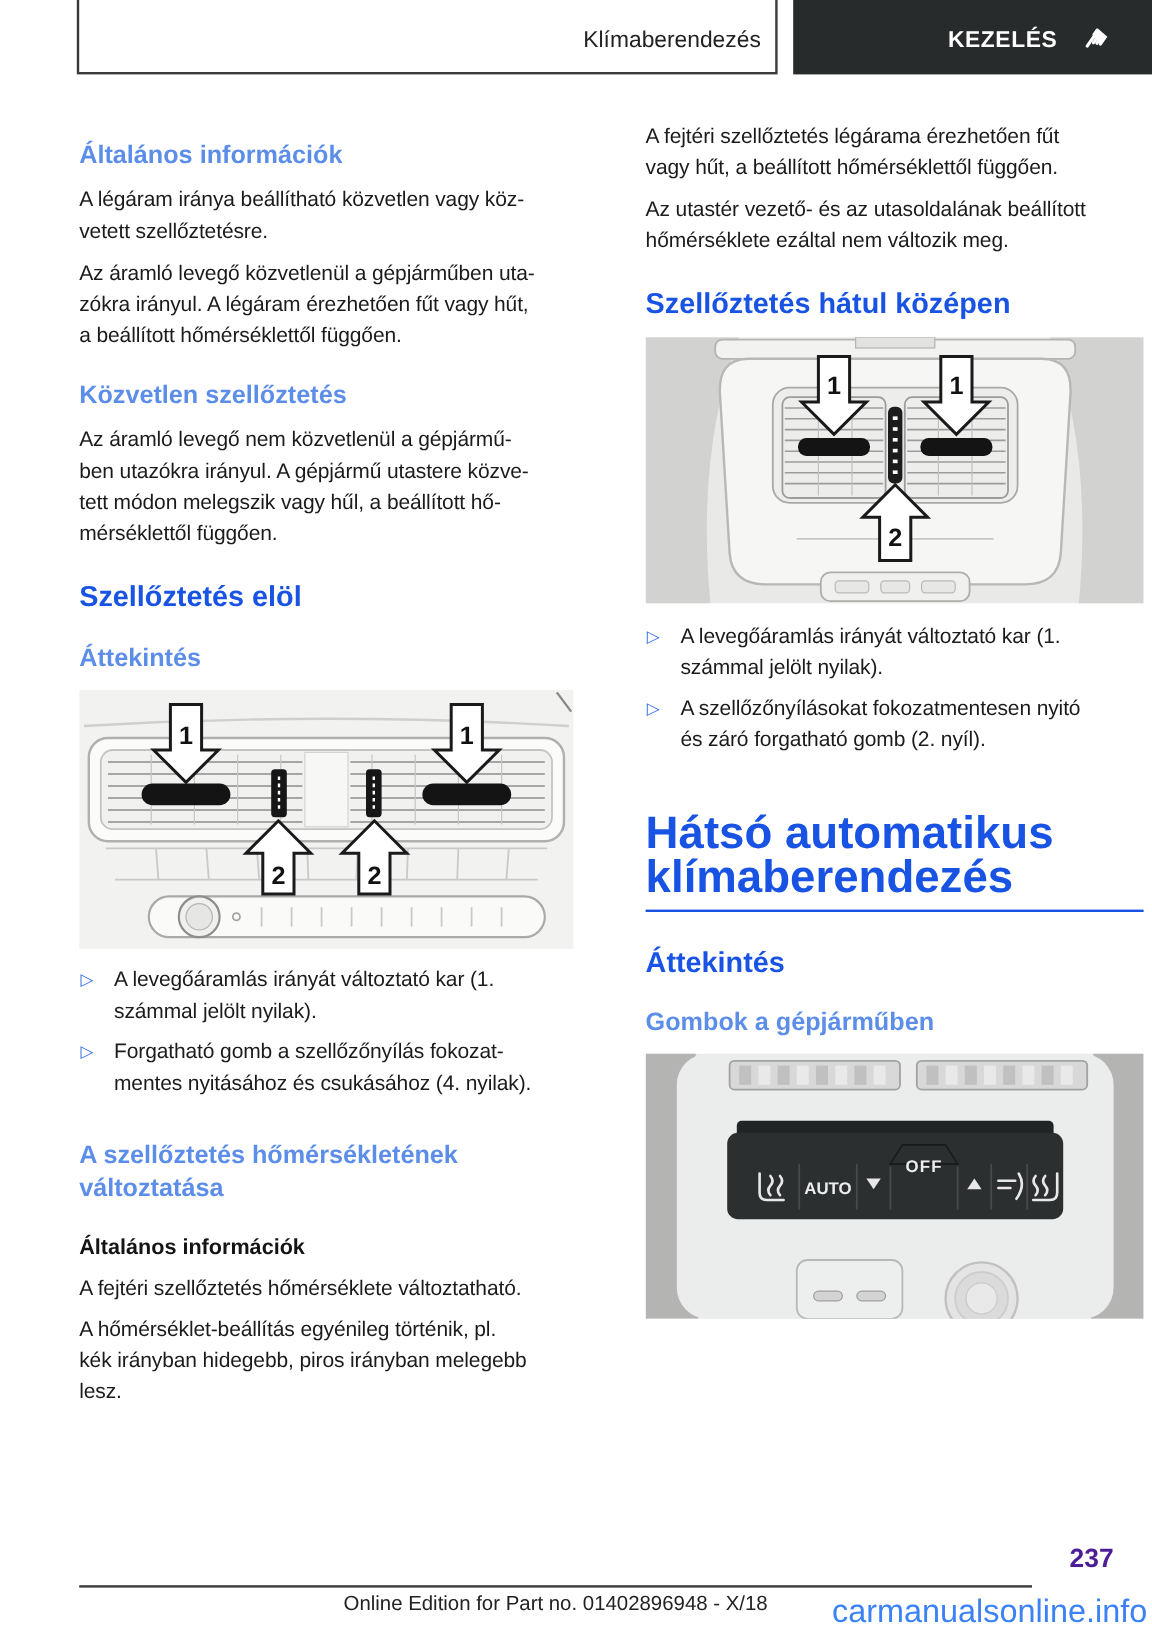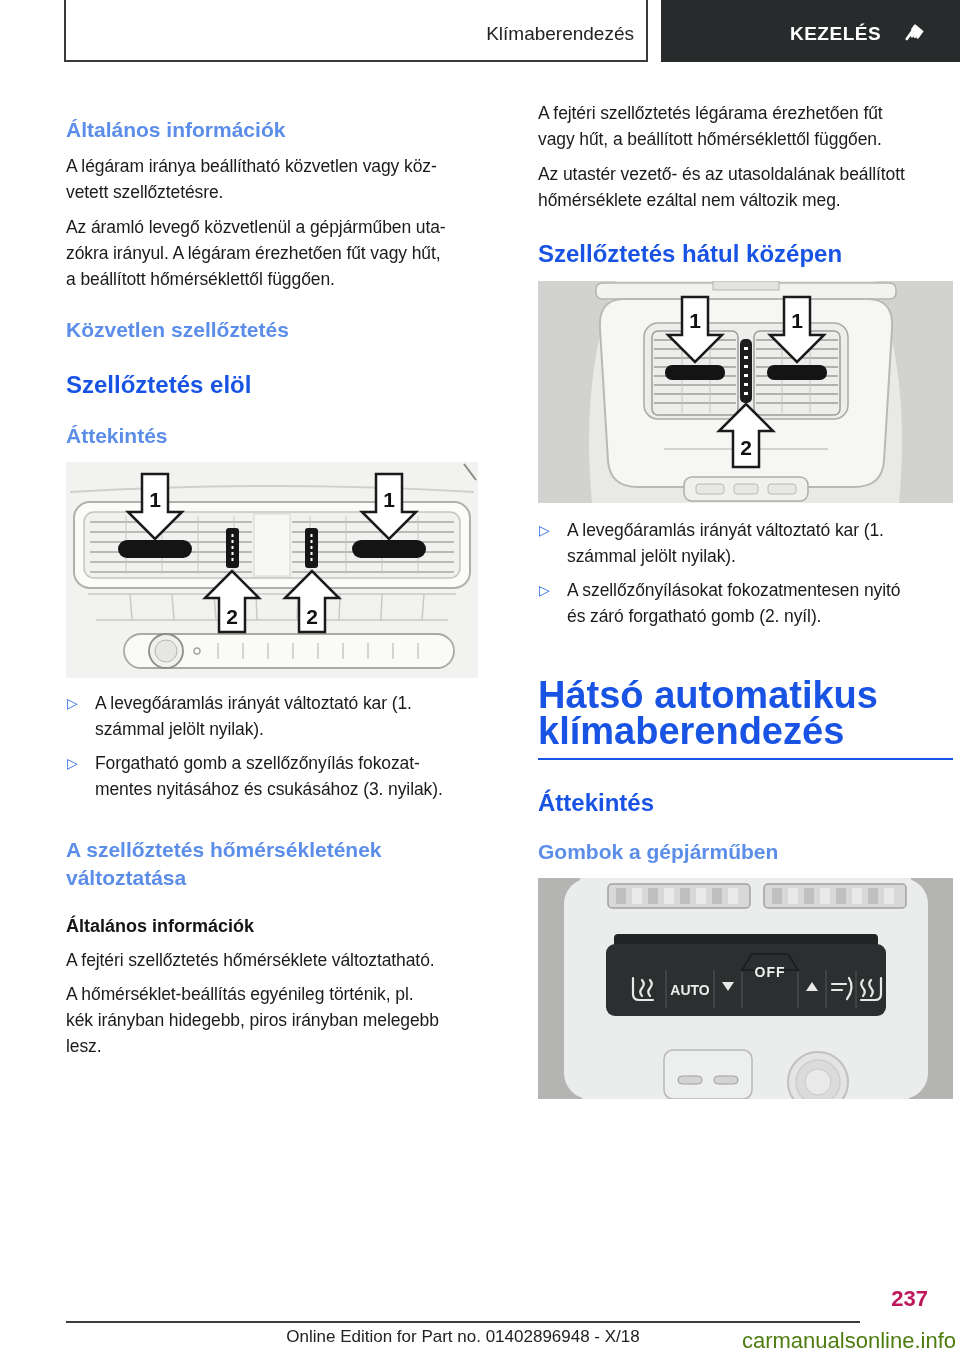--- a/index.html
+++ b/index.html
@@ -37,24 +37,24 @@
   .bullet .txt{white-space:pre-line;letter-spacing:-.1px;}
 
   .fig{display:block;}
   .fig svg{display:block;}
   svg text{font-family:"Liberation Sans",sans-serif;}
   .arrow{fill:#ffffff;stroke:#1a1a1a;stroke-width:2.5;}
   .arrow-num{font-size:21px;font-weight:bold;fill:#111;text-anchor:middle;}
   .panel-label{font-weight:bold;fill:#ededed;text-anchor:middle;}
 
   
-  .page-num{position:absolute;right:32px;top:1286px;font-size:22px;font-weight:bold;color:#be185d;}
+  .page-num{position:absolute;right:32px;top:1286px;font-size:22px;font-weight:bold;color:#4c1d95;}
   .foot-rule{position:absolute;left:66px;top:1321px;width:794px;border-top:2px solid #3c3c3c;}
   .edition{position:absolute;left:66px;top:1327px;width:794px;text-align:center;font-size:17px;color:#222;}
-  .watermark{position:absolute;right:4px;top:1328px;font-size:22px;color:#4d7c0f;}
+  .watermark{position:absolute;right:4px;top:1328px;font-size:27px;color:#3b82f6;}
 </style>
 </head>
 <body>
 
 <div class="page">
 
   <div class="crumb-box">
     <span>Klímaberendezés</span>
   </div>
   <div class="tab-box">
@@ -65,20 +65,24 @@
   <div class="col col-left">
     <div class="h3 mt24">Általános információk</div>
     <div class="p mt9">A légáram iránya beállítható közvetlen vagy köz-
 vetett szellőztetésre.</div>
 
     <div class="p mt9">Az áramló levegő közvetlenül a gépjárműben uta-
 zókra irányul. A légáram érezhetően fűt vagy hűt,
 a beállított hőmérséklettől függően.</div>
 
     <div class="h3 mt24">Közvetlen szellőztetés</div>
+    <div class="p mt9">Az áramló levegő nem közvetlenül a gépjármű-
+ben utazókra irányul. A gépjármű utastere közve-
+tett módon melegszik vagy hűl, a beállított hő-
+mérséklettől függően.</div>
 
     <div class="h2 mt26">Szellőztetés elöl</div>
     <div class="h3 mt22">Áttekintés</div>
 
     <div class="fig mt12">
       <svg width="412" height="216" viewBox="0 0 412 216">
         <rect width="412" height="216" fill="#f2f2f0"></rect>
         <line x1="398" y1="2" x2="410" y2="18" stroke="#8a8a88" stroke-width="2"></line>
         <path d="M4 30 q202 -12 404 0" stroke="#cfcfcd" stroke-width="2" fill="none"></path>
 
@@ -174,21 +178,21 @@
     </div>
 
     <div class="bullet mt12">
       <span class="tri">▷</span>
       <span class="txt">A levegőáramlás irányát változtató kar (1.
 számmal jelölt nyilak).</span>
     </div>
     <div class="bullet mt8">
       <span class="tri">▷</span>
       <span class="txt">Forgatható gomb a szellőzőnyílás fokozat-
-mentes nyitásához és csukásához (3. nyilak).</span>
+mentes nyitásához és csukásához (4. nyilak).</span>
     </div>
 
     <div class="h3 mt34" style="font-size:21px;">A szellőztetés hőmérsékletének
 változtatása</div>
     <div class="h4 mt22">Általános információk</div>
     <div class="p mt9">A fejtéri szellőztetés hőmérséklete változtatható.</div>
     <div class="p mt8">A hőmérséklet-beállítás egyénileg történik, pl.
 kék irányban hidegebb, piros irányban melegebb
 lesz.</div>
   </div>

